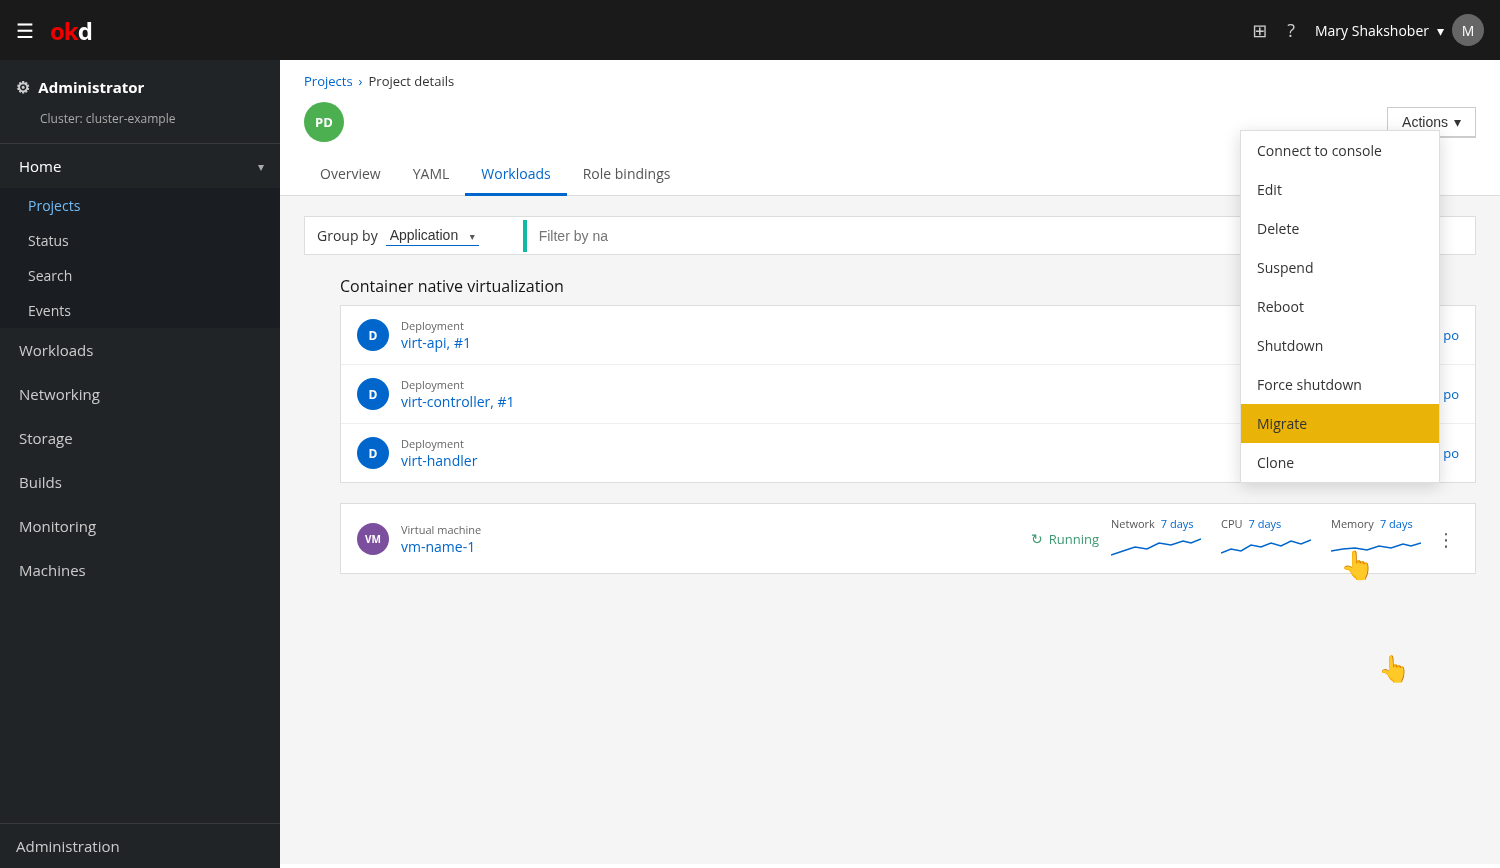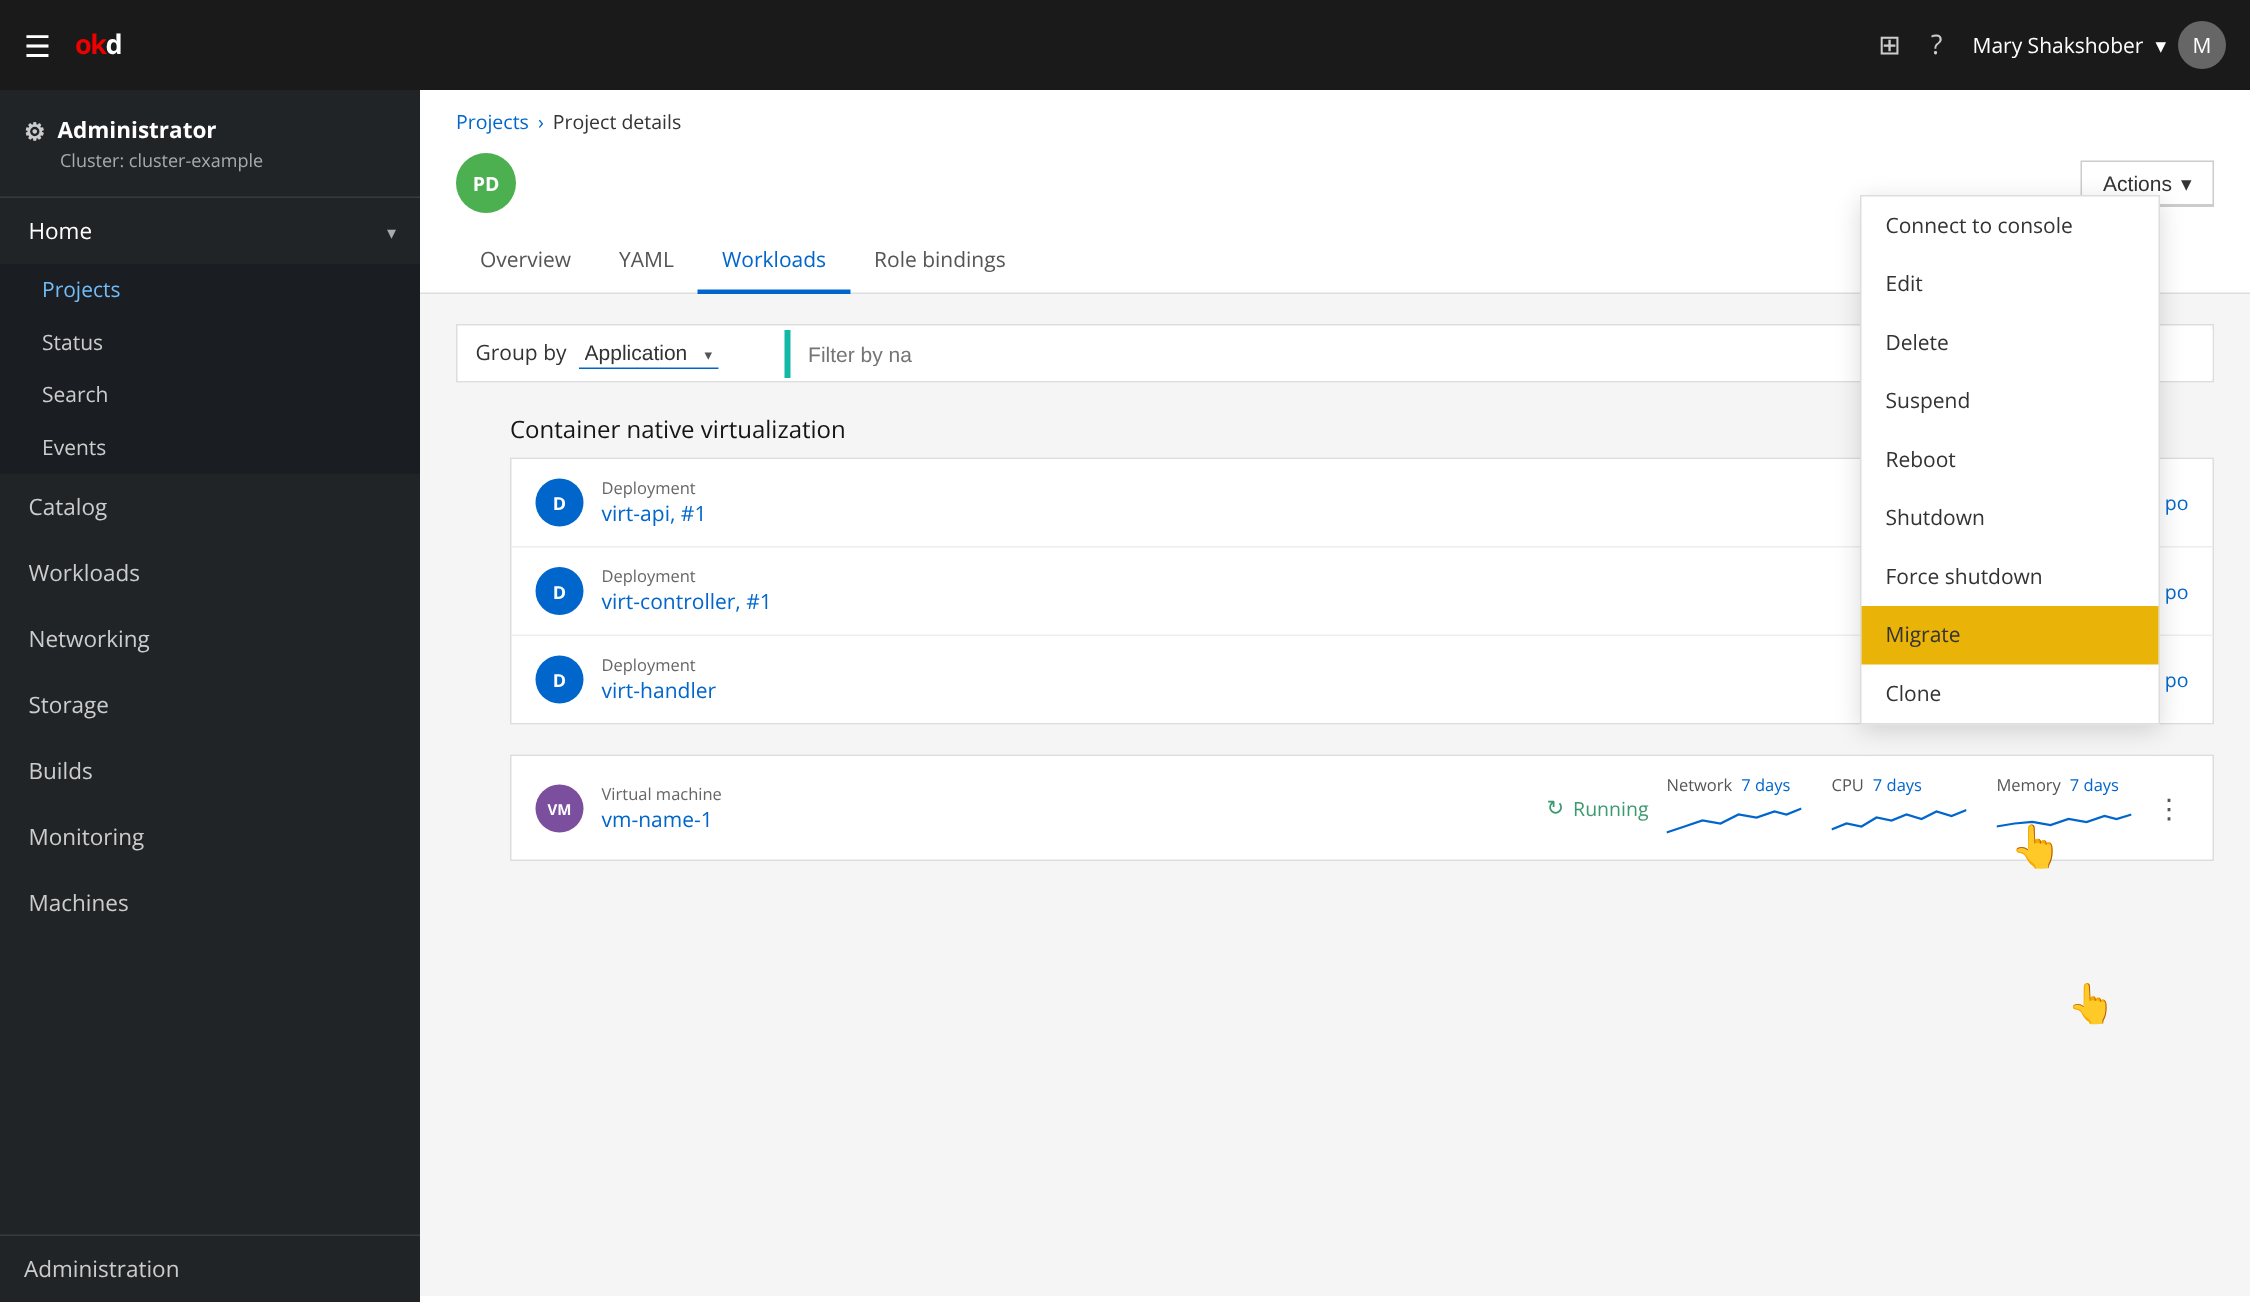--- a/index.html
+++ b/index.html
@@ -16,21 +16,21 @@
       z-index: 100;
     }
     .topnav-hamburger {
       color: #fff;
       font-size: 20px;
       margin-right: 16px;
       cursor: pointer;
     }
     .topnav-logo {
       color: #e00;
-      font-size: 18px;
+      font-size: 24px;
       font-weight: bold;
       letter-spacing: -1px;
       margin-right: auto;
     }
     .topnav-logo span { color: #fff; }
     .topnav-icons {
       display: flex;
       align-items: center;
       gap: 20px;
     }
@@ -84,21 +84,21 @@
       display: flex;
       align-items: center;
       gap: 8px;
       font-size: 15px;
       font-weight: bold;
       color: #fff;
     }
     .sidebar-admin-subtitle {
       font-size: 12px;
       color: #aaa;
-      margin-top: 0;
+      margin-top: 12px;
       padding-left: 24px;
     }
     .sidebar-gear { color: #ccc; font-size: 16px; }
 
     .sidebar-nav { flex: 1; }
     .sidebar-item {
       display: flex;
       align-items: center;
       justify-content: space-between;
       padding: 12px 16px;
@@ -433,21 +433,20 @@
       <div class="sidebar-item active-parent">
         <span>Home</span>
         <span class="chevron">▾</span>
       </div>
       <div class="sidebar-sub">
         <div class="sidebar-sub-item active">Projects</div>
         <div class="sidebar-sub-item">Status</div>
         <div class="sidebar-sub-item">Search</div>
         <div class="sidebar-sub-item">Events</div>
       </div>
-      <div class="sidebar-item">Catalog</div>
       <div class="sidebar-item">Workloads</div>
       <div class="sidebar-item">Networking</div>
       <div class="sidebar-item">Storage</div>
       <div class="sidebar-item">Builds</div>
       <div class="sidebar-item">Monitoring</div>
       <div class="sidebar-item">Machines</div>
     </nav>
 
     <div class="sidebar-bottom">Administration</div>
   </aside>

